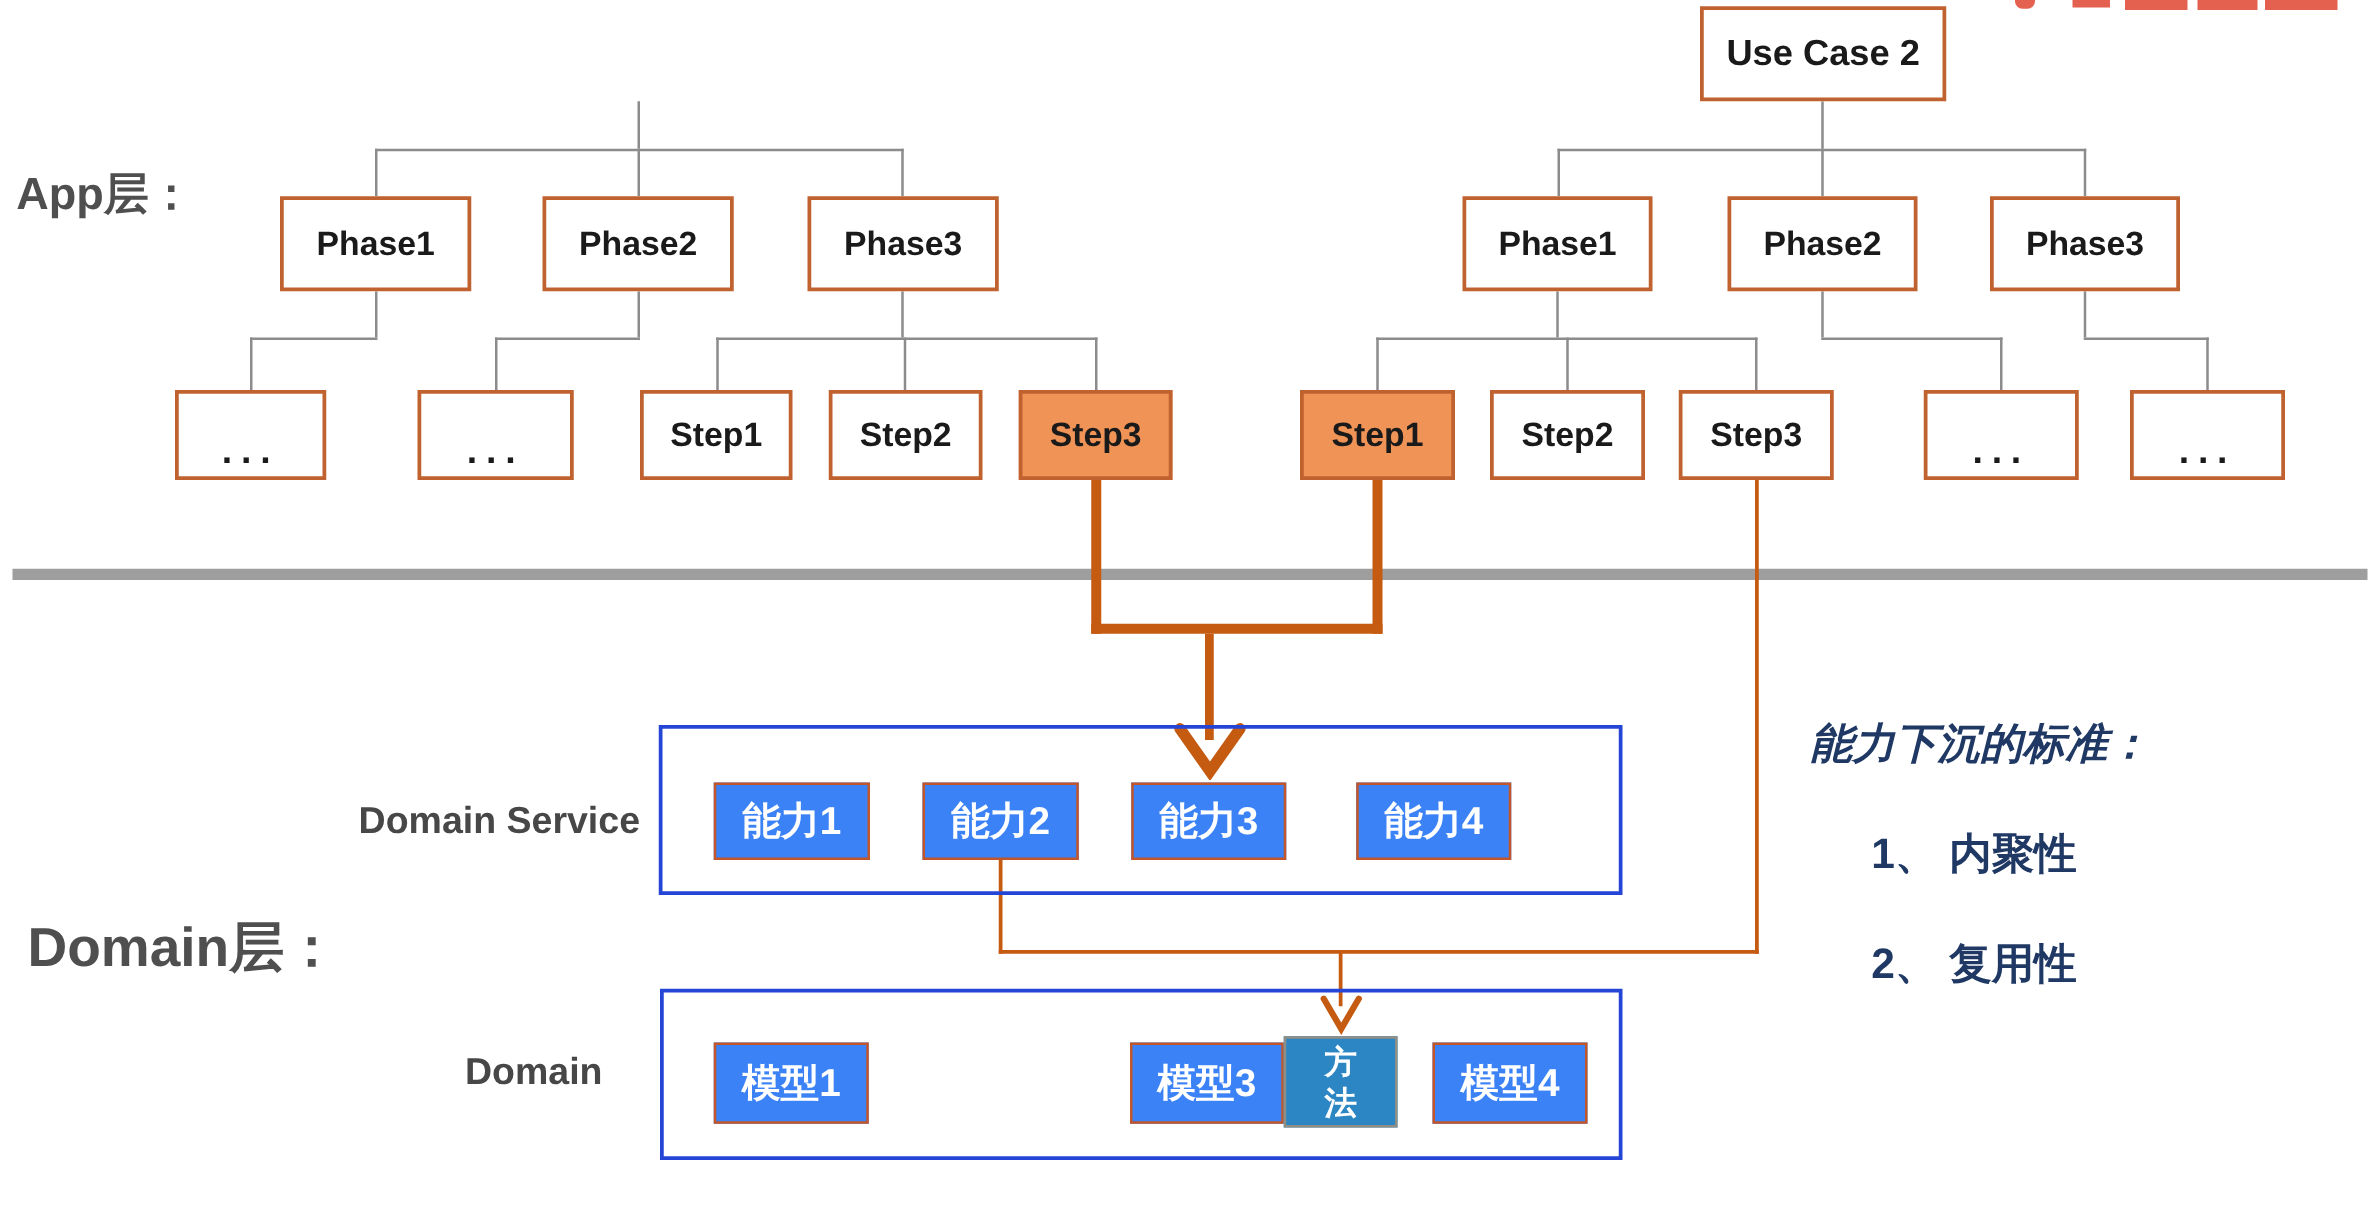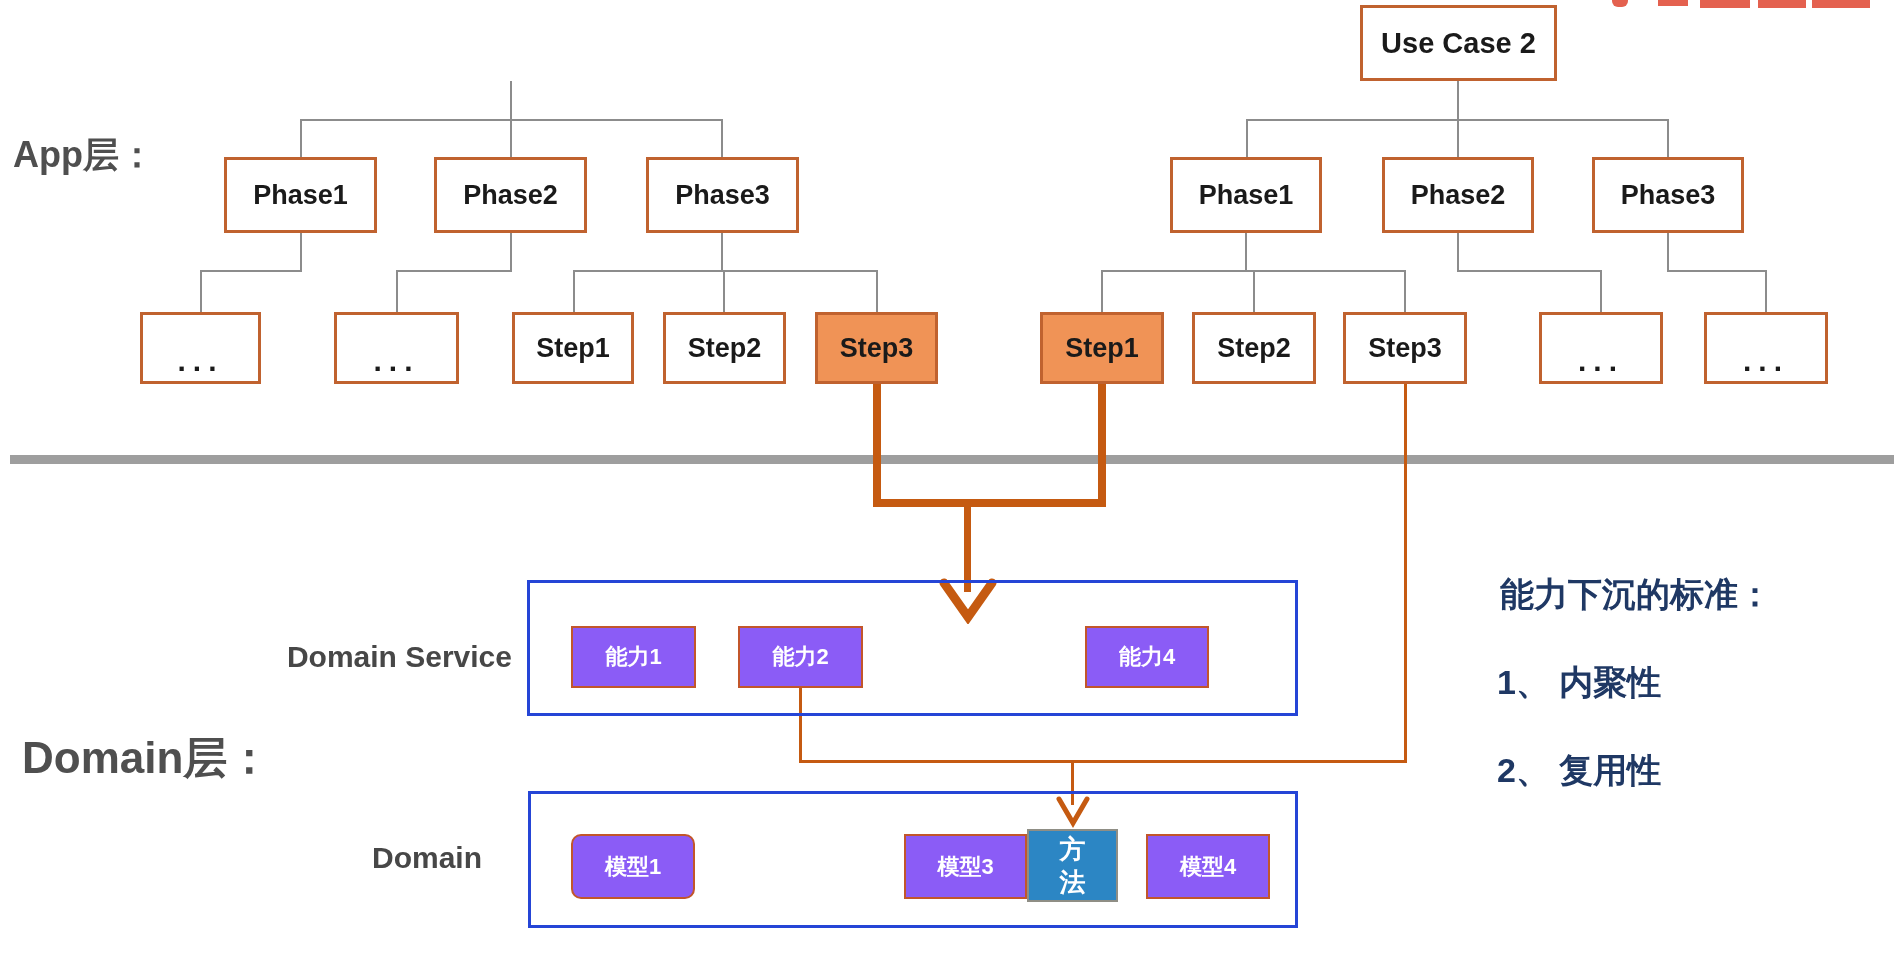--- a/index.html
+++ b/index.html
@@ -14,36 +14,36 @@
   .tbox.dots{font-size:30px;letter-spacing:7px;padding-top:26px;box-sizing:border-box;}
   
   .gl{position:absolute;background:#8C8C8C;}
   
   .divider{position:absolute;left:10px;top:455px;width:1884px;height:9px;background:#9E9E9E;}
   
   .ol{position:absolute;background:#C55A11;}
   
   .bluebox{position:absolute;border:3px solid #2545D6;box-sizing:border-box;background:transparent;}
   
-  .cap{position:absolute;background:#8b5cf6;border:2px solid #C2562B;box-sizing:border-box;
+  .cap{position:absolute;background:#3b82f6;border:2px solid #C2562B;box-sizing:border-box;
        display:flex;align-items:center;justify-content:center;color:#ffffff;
-       font-weight:bold;font-size:22px;}
+       font-weight:bold;font-size:31px;}
   .method{position:absolute;background:#2C86C4;border:2px solid #8F8E85;box-sizing:border-box;
           display:flex;align-items:center;justify-content:center;color:#ffffff;
           font-weight:bold;font-size:26px;}
   .method-label{display:block;width:30px;margin:0 auto;word-break:break-all;
                 line-height:1.25;text-align:center;}
   
   .glabel{position:absolute;color:#4F4F4F;font-weight:bold;white-space:nowrap;}
   .app-layer{left:13px;top:131px;font-size:36px;}
   .domain-layer{left:22px;top:729px;font-size:44px;}
   .ds-label{left:200px;top:640px;width:312px;font-size:30px;color:#474747;text-align:right;}
   .dm-label{left:200px;top:841px;width:282px;font-size:30px;color:#474747;text-align:right;}
   .navy{position:absolute;color:#1F3864;font-weight:bold;font-size:34px;white-space:nowrap;}
-  .crit-title{left:1500px;top:572px;}
+  .crit-title{left:1448px;top:572px;font-style:italic;}
   .crit-1{left:1497px;top:660px;}
   .crit-2{left:1497px;top:748px;}
   
   .logo-bit{position:absolute;background:#E4614F;top:0;}
   .arrow-svg{position:absolute;}
 </style>
 </head>
 <body>
 
 <div id="canvas">
@@ -119,25 +119,26 @@
   <div class="ol" style="left:799px;top:760px;width:608px;height:3px;"></div>
   <div class="ol" style="left:1071px;top:760px;width:3px;height:45px;"></div>
   <svg class="arrow-svg" style="left:1055px;top:795px;" width="36" height="34" viewBox="0 0 36 34">
     <polyline points="4,4 18,28 32,4" fill="none" stroke="#C55A11" stroke-width="5" stroke-linecap="round" stroke-linejoin="miter"></polyline>
   </svg>
 
   <div class="bluebox" style="left:527px;top:580px;width:771px;height:136px;"></div>
   <div class="glabel ds-label">Domain Service</div>
   <div class="cap" style="left:571px;top:626px;width:125px;height:62px;">能力1</div>
   <div class="cap" style="left:738px;top:626px;width:125px;height:62px;">能力2</div>
+  <div class="cap" style="left:905px;top:626px;width:124px;height:62px;">能力3</div>
   <div class="cap" style="left:1085px;top:626px;width:124px;height:62px;">能力4</div>
 
   <div class="bluebox" style="left:528px;top:791px;width:770px;height:137px;"></div>
   <div class="glabel dm-label">Domain</div>
-  <div class="cap" style="left:571px;top:834px;width:124px;height:65px;border-radius:10px;">模型1</div>
+  <div class="cap" style="left:571px;top:834px;width:124px;height:65px;">模型1</div>
   <div class="cap" style="left:904px;top:834px;width:123px;height:65px;">模型3</div>
   <div class="method" style="left:1027px;top:829px;width:91px;height:73px;">
     <span class="method-label">方法</span>
   </div>
   <div class="cap" style="left:1146px;top:834px;width:124px;height:65px;">模型4</div>
 
   <div class="navy crit-title">能力下沉的标准：</div>
   <div class="navy crit-1">1、 内聚性</div>
   <div class="navy crit-2">2、 复用性</div>
 

